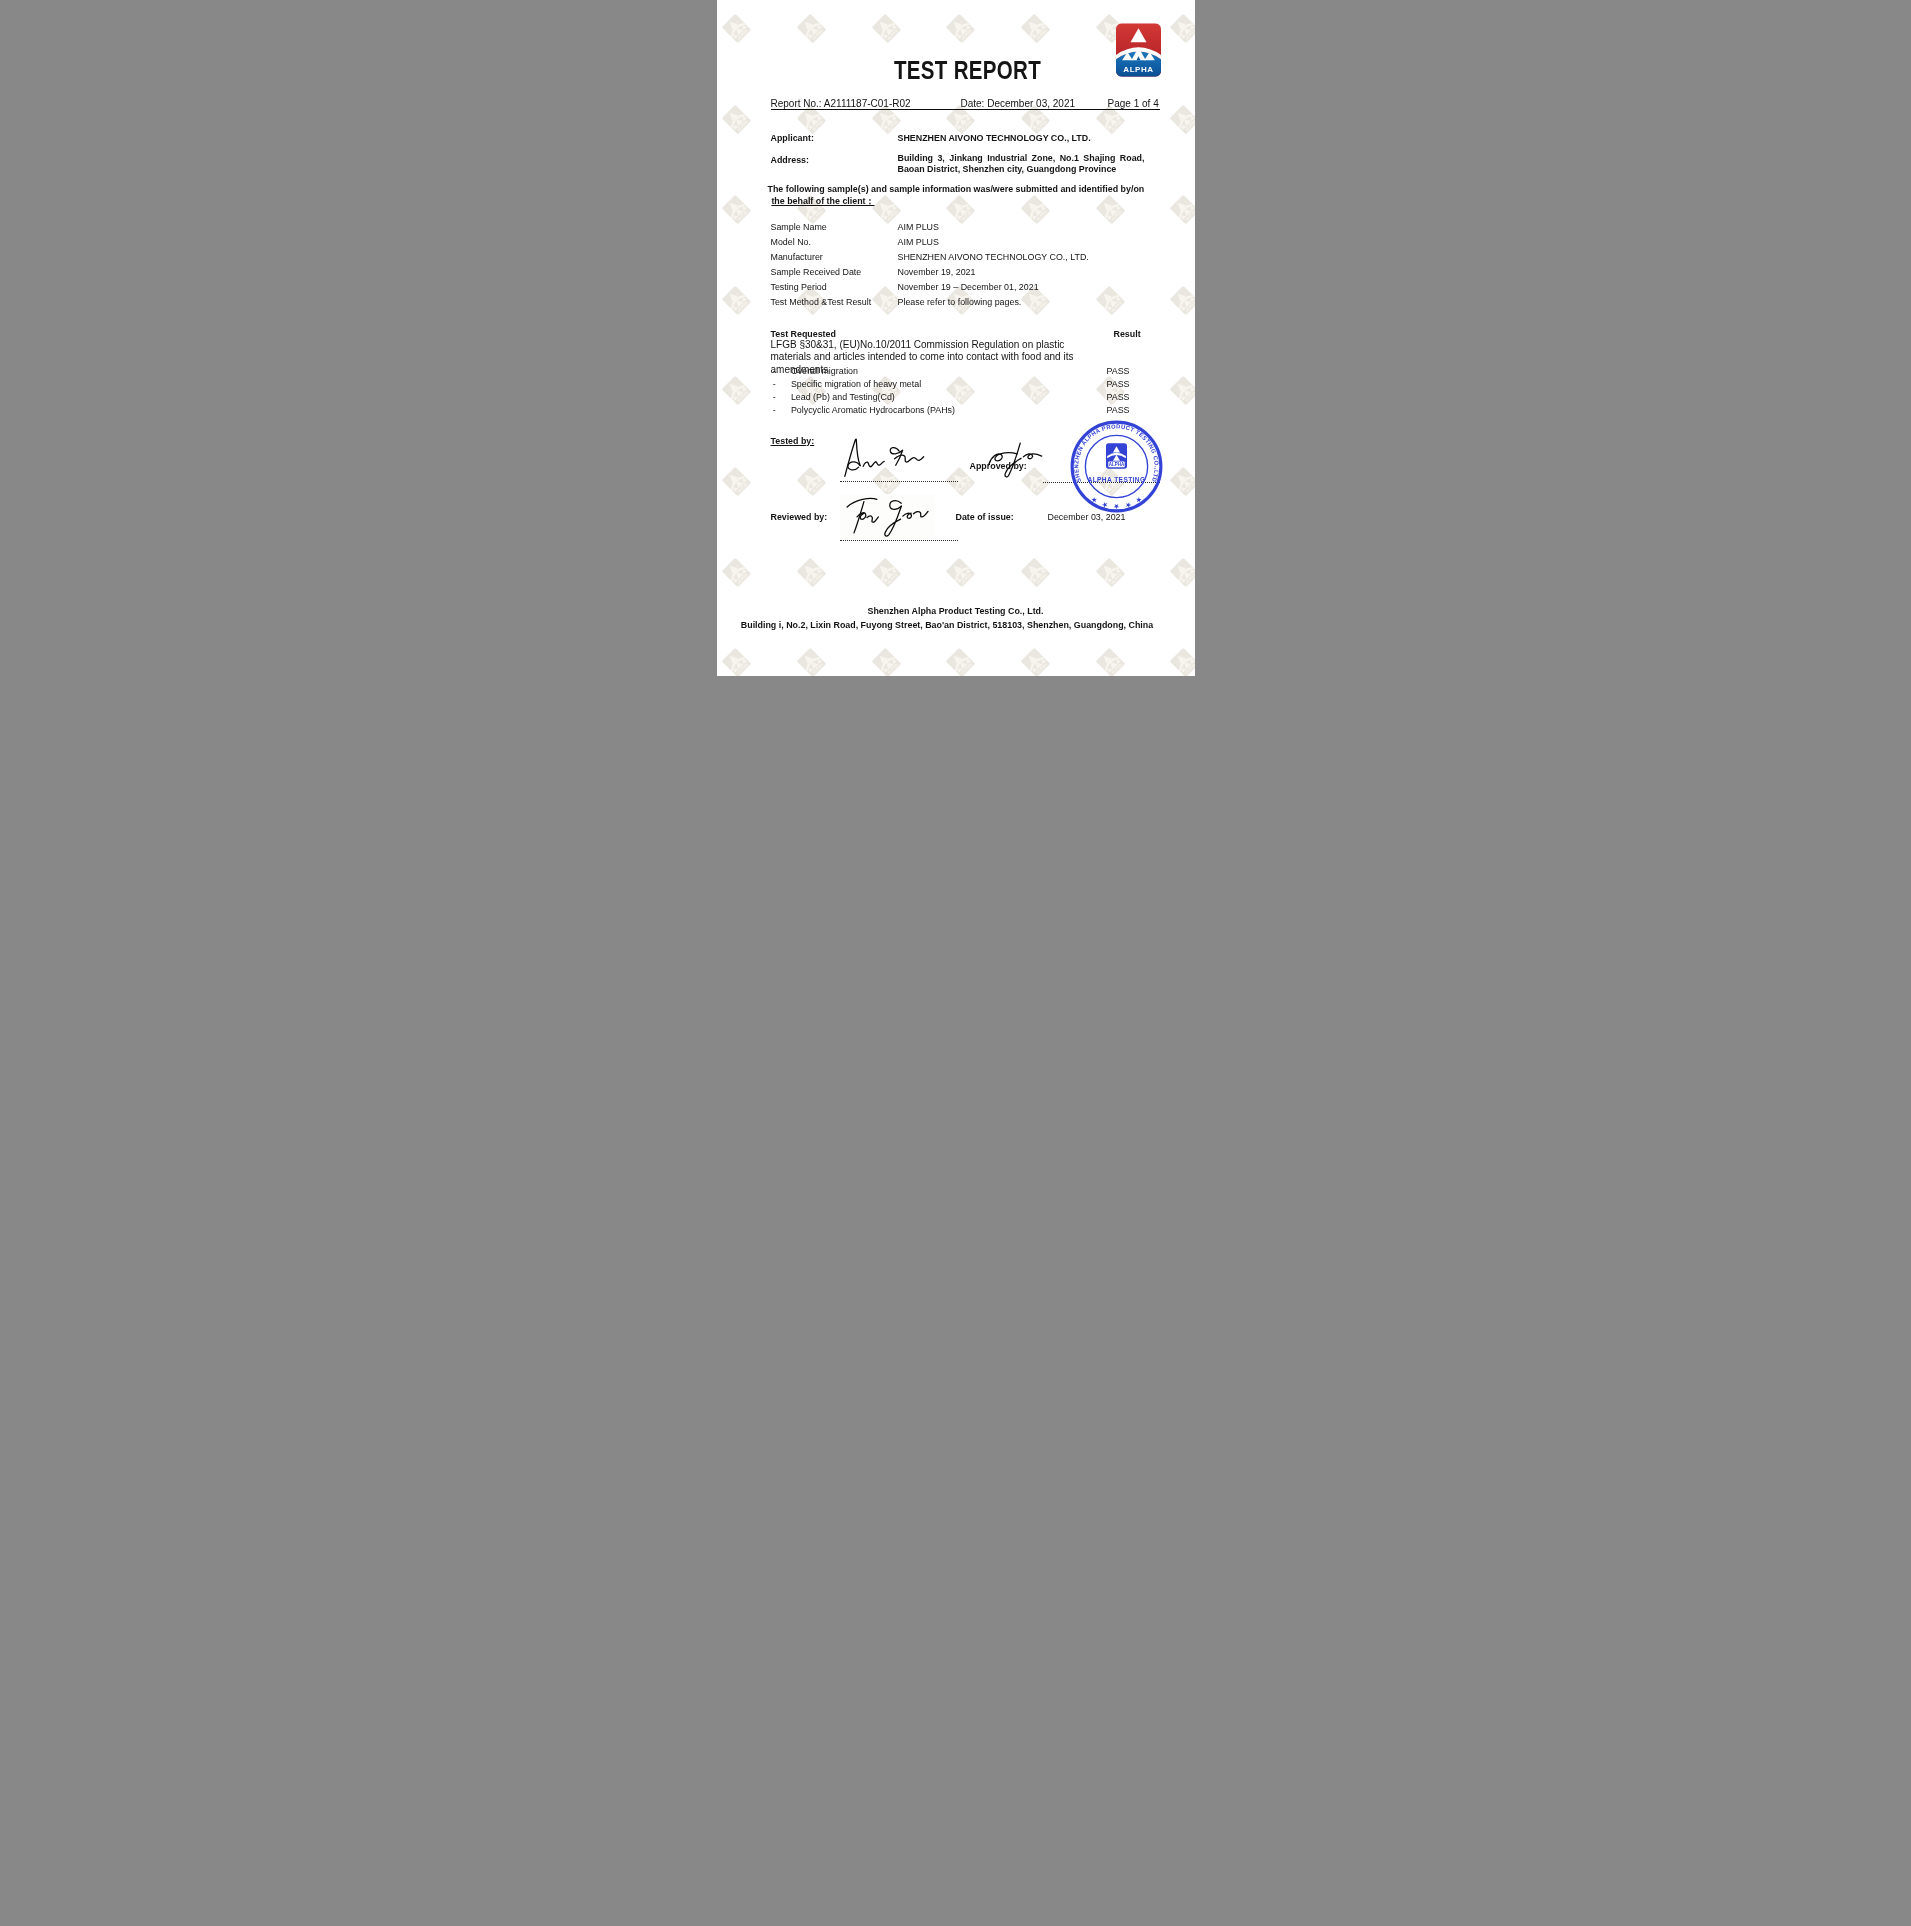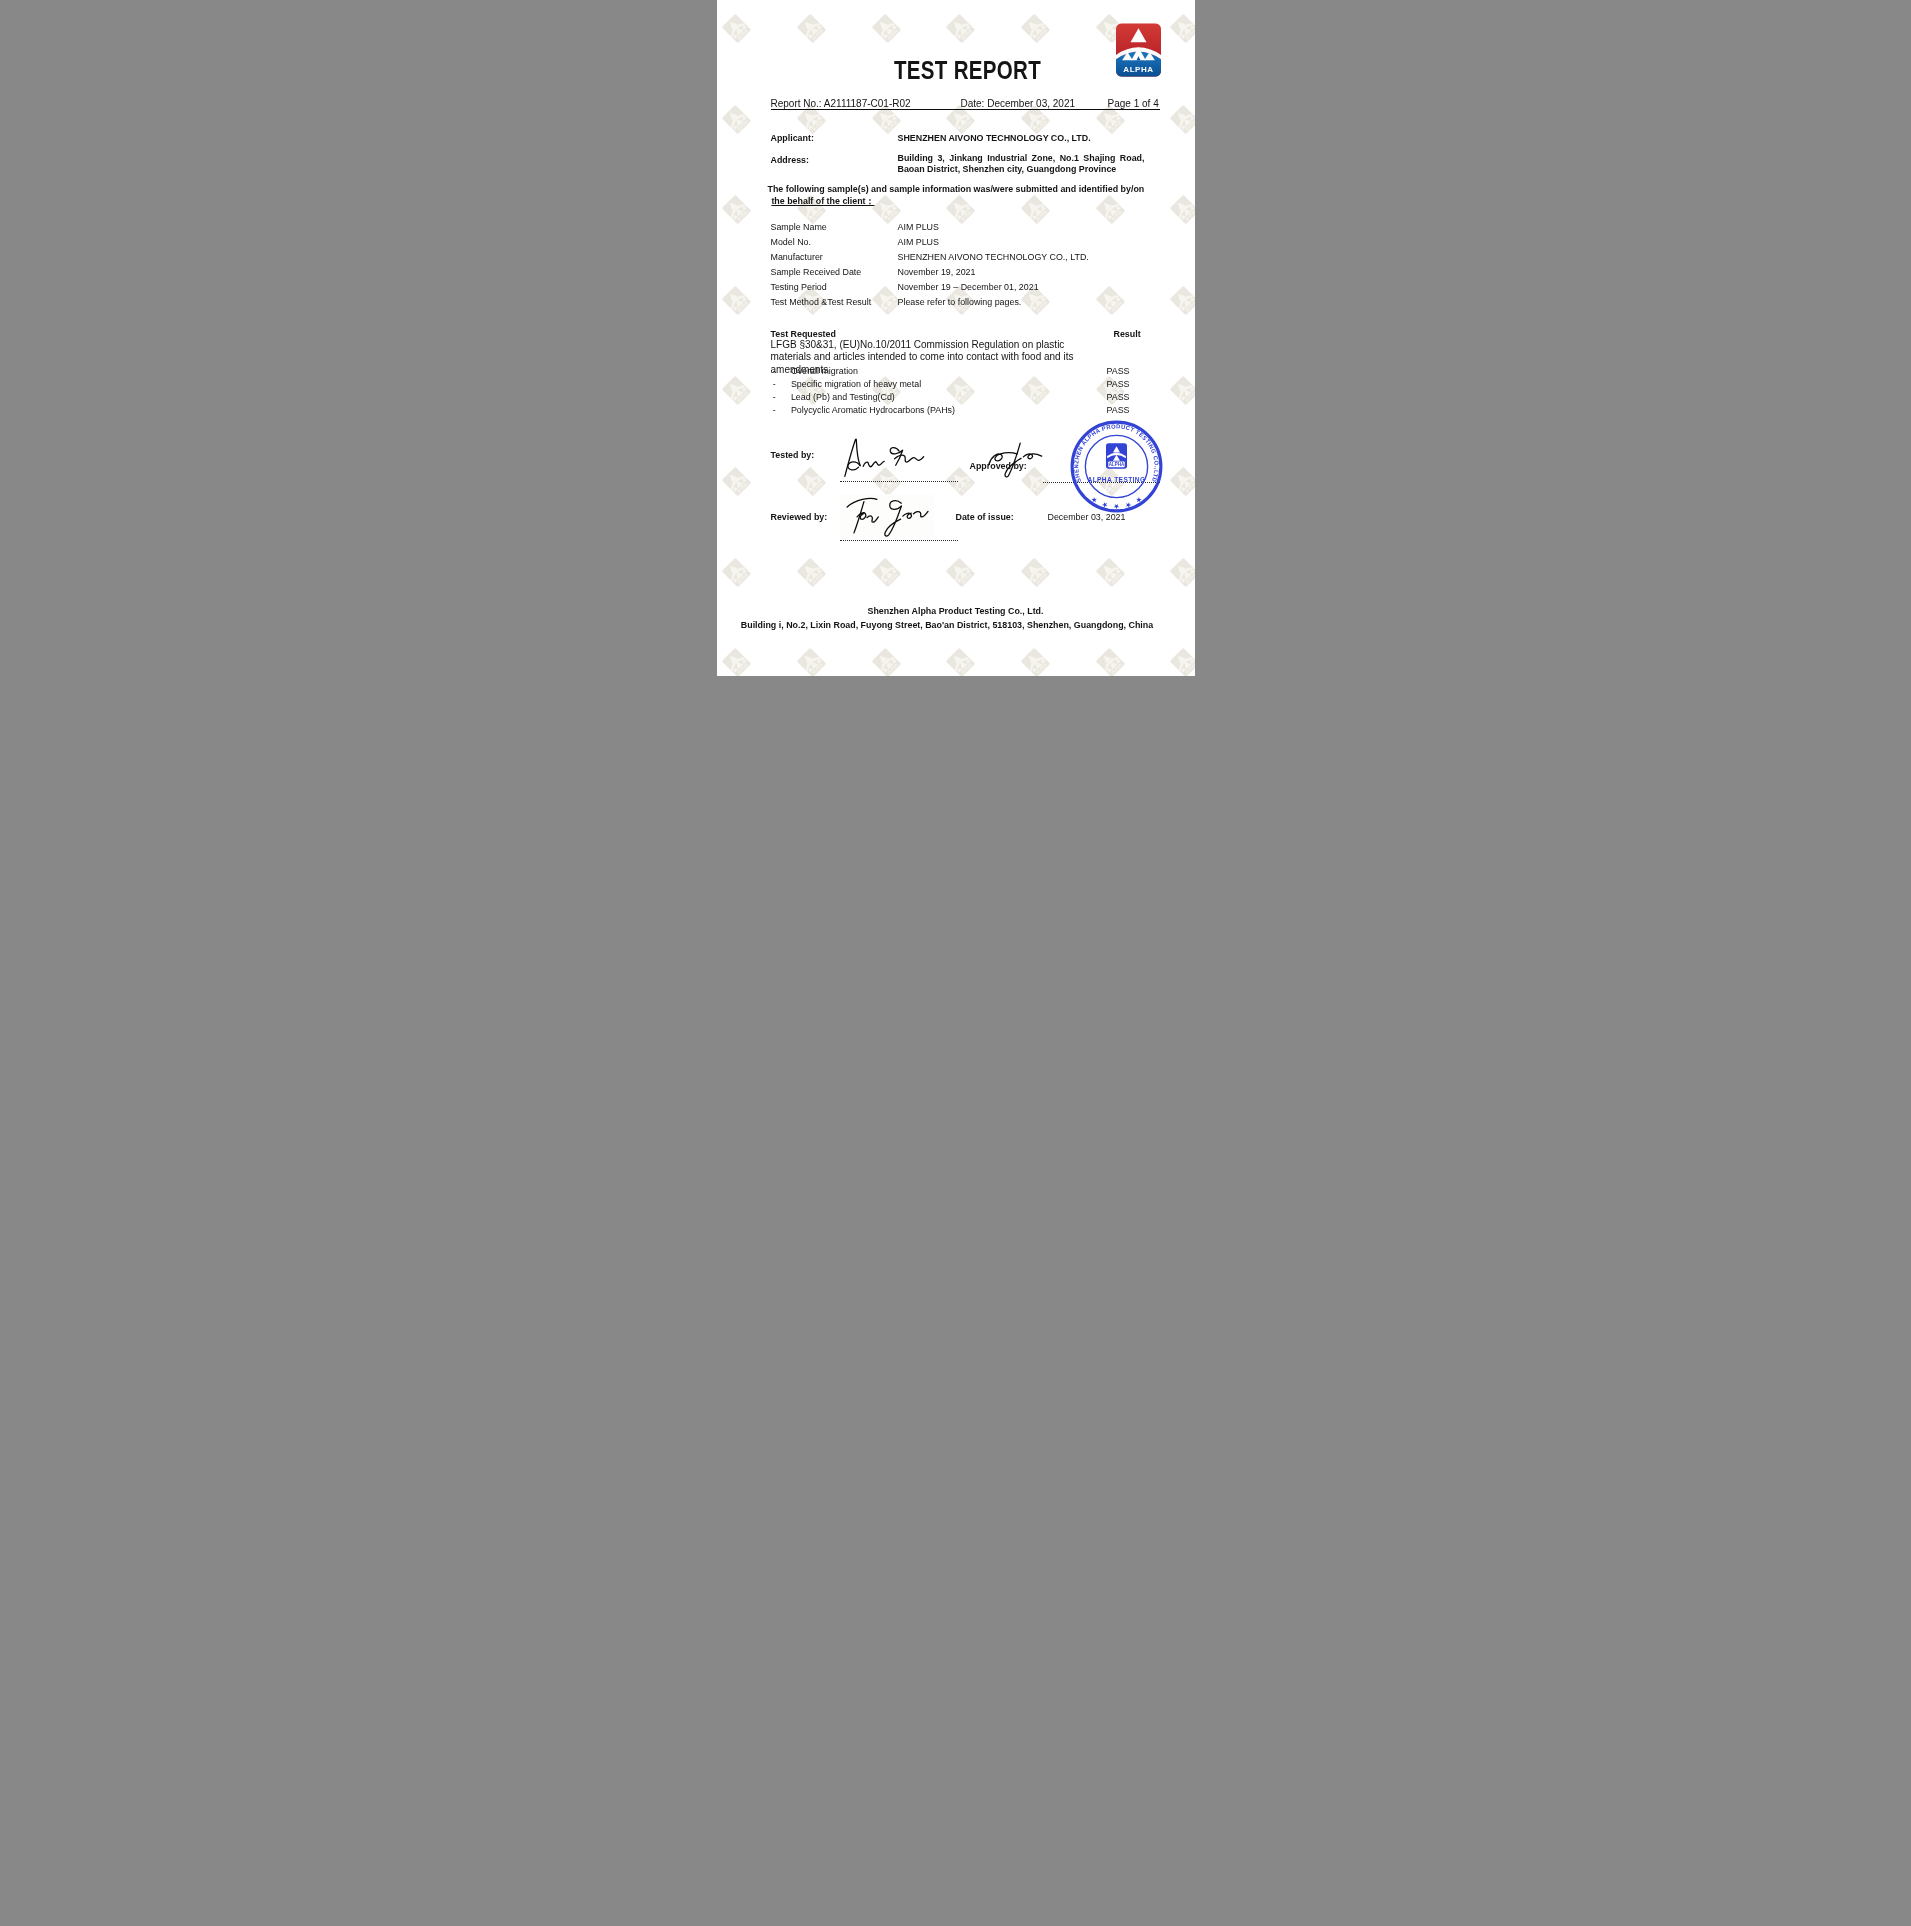--- a/index.html
+++ b/index.html
@@ -45,21 +45,21 @@
   .tres{left:385px;top:329px;margin-left:12px;}
   .tstd{left:54px;top:339px;width:304px;font-size:10px;line-height:12.3px;}
   .titems{left:54px;top:366px;right:35px;font-size:8.9px;}
   .titem{height:13px;position:relative;}
   .titem .dash{position:absolute;left:2.3px;}
   .titem .name{position:absolute;left:20.4px;}
   .titem .pass{position:absolute;left:336px;}
   
   .sig{position:absolute;z-index:1;}
   .sig path{fill:none;stroke:#0c0c0c;stroke-width:3.4;stroke-linecap:round;stroke-linejoin:round;}
-  .tested-lbl{left:54px;top:450px;}
+  .tested-lbl{left:54px;top:436px;text-decoration:underline;}
   .approved-lbl{left:253px;top:461px;}
   .dots{border-bottom:1.3px dotted #2b2b2b;height:0;z-index:1;}
   .dots1{left:123px;top:481px;width:118px;}
   .dots2{left:326px;top:482px;width:117px;}
   .dots3{left:123px;top:540px;width:118px;}
   .stamp{left:352px;top:419px;width:95px;height:95px;z-index:2;opacity:.93;}
   .sig-approved{left:266px;top:437px;z-index:3;}
   .sig-reviewed{left:123px;top:494px;background:#fdfdfc;z-index:1;}
   .reviewed-lbl{left:54px;top:512px;}
   .doi-lbl{left:239px;top:512px;}

